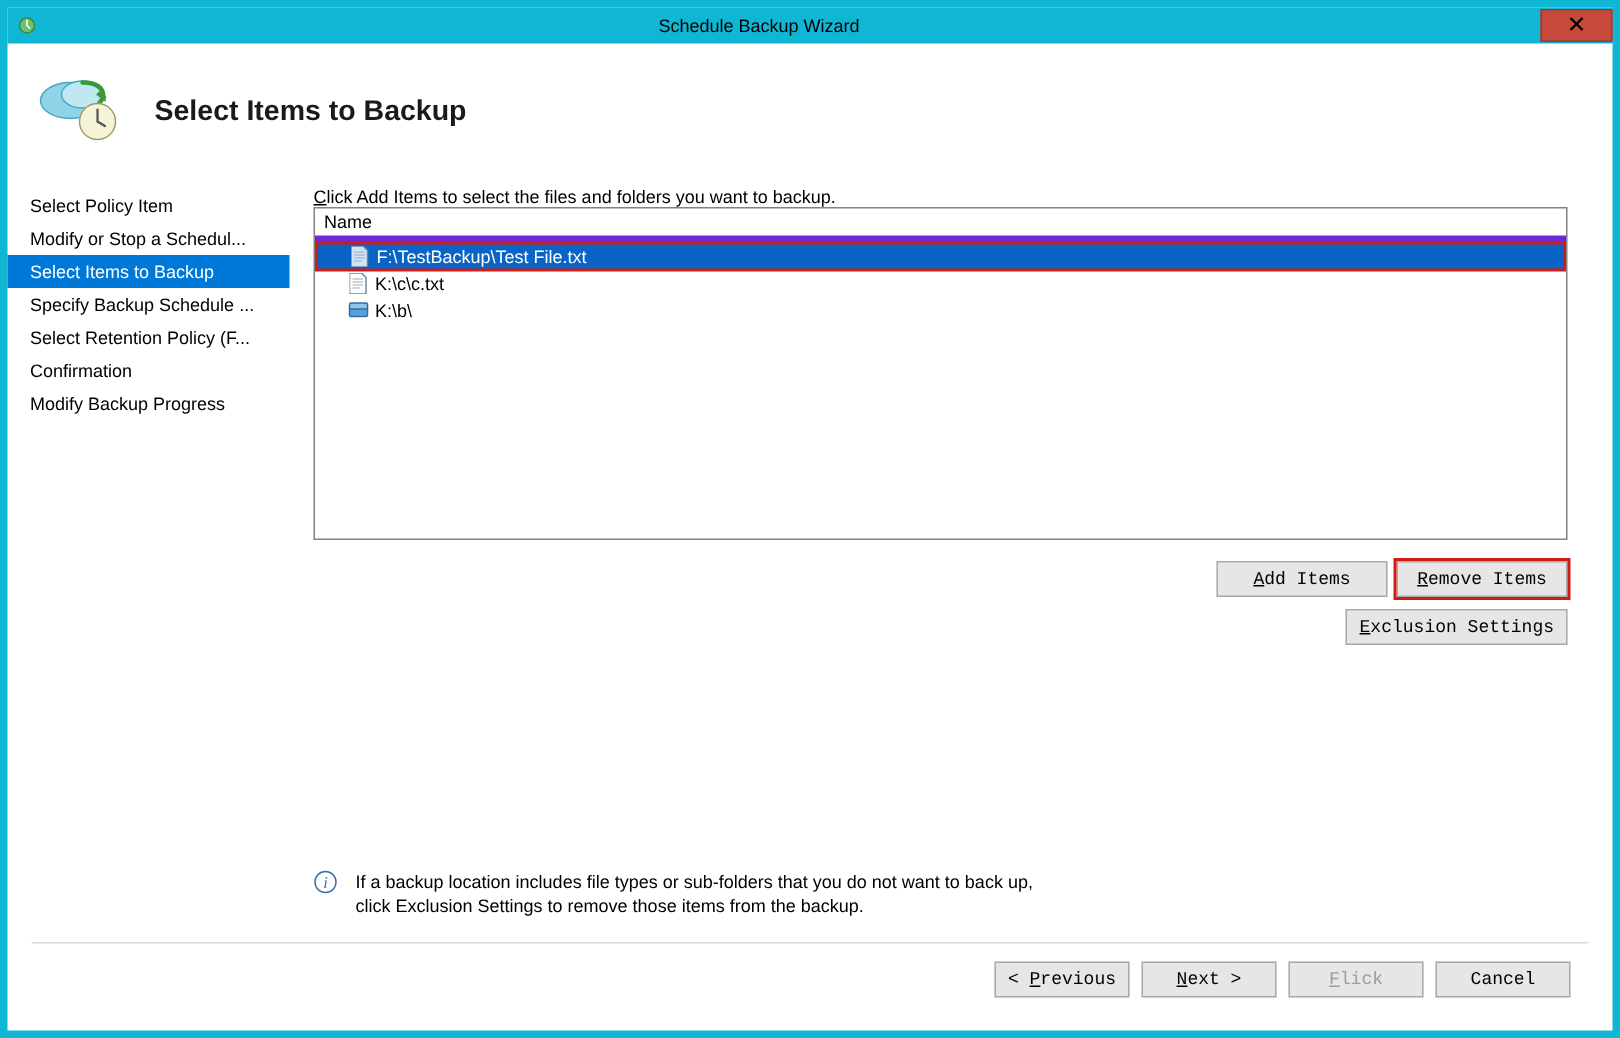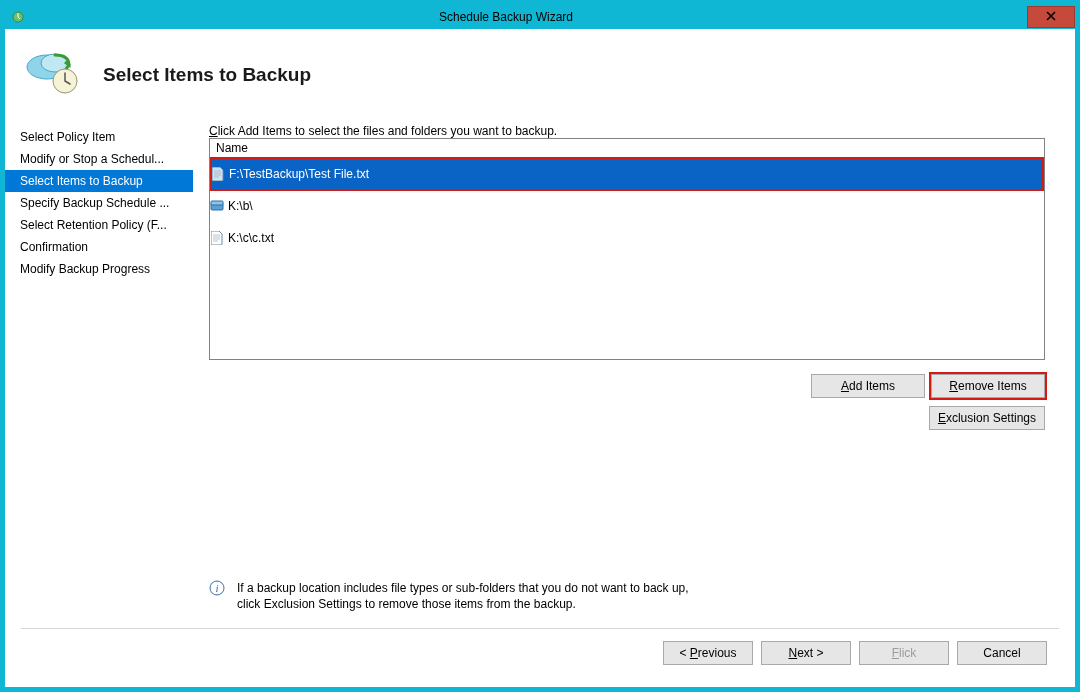--- a/index.html
+++ b/index.html
@@ -11,26 +11,26 @@
 .body{display:flex;height:calc(100% - 24px);flex-direction:column}
 .header-row{display:flex;align-items:center;gap:18px;padding:20px 0 24px 20px}
 .page-title{font-size:19px;font-weight:600;color:#1a1a1a}
 .columns{display:flex;flex:1;min-height:0}
 .sidebar{width:188px;padding-top:2px}
 .sidebar-item{padding:4px 10px 4px 15px;font-size:12px;color:#000;cursor:default;white-space:nowrap;overflow:hidden;text-overflow:ellipsis}
 .sidebar-item.selected{background:#0078d7;color:#fff}
 .main{flex:1;padding:0 30px 0 16px;display:flex;flex-direction:column}
 .instruction{font-size:12px;}
 .listbox{border:1px solid #828282;height:220px;background:#fff;overflow:auto}
-.list-header{border-bottom:1px solid #6d28d9;padding:2px 6px;font-size:12px}
-.list-row{display:flex;align-items:center;height:32px;gap:4px;font-size:12px}
+.list-header{border-bottom:5px solid #6d28d9;padding:2px 6px;font-size:12px}
+.list-row{display:flex;align-items:center;height:18px;padding-left:22px;gap:4px;font-size:12px}
 .list-row.selected{background:#0a64c6;color:#fff}
 .red-box-row{outline:2px solid #d31b16;outline-offset:-1px;margin:0 1px}
 .btn-row{display:flex;justify-content:flex-end;gap:6px;margin-top:14px}
-.btn{min-width:114px;height:24px;border:1px solid #a9a9a9;background:#e6e6e6;font-size:12px;font-family:Liberation Sans, sans-serif;cursor:default;padding:0 8px}
+.btn{min-width:114px;height:24px;border:1px solid #a9a9a9;background:#e6e6e6;font-size:12px;font-family:Liberation Mono, monospace;cursor:default;padding:0 8px}
 .btn.highlight{outline:2px solid #d31b16;outline-offset:0}
 .btn.disabled{color:#9d9d9d}
 .info-row{display:flex;gap:12px;margin-top:auto;padding:6px 0 16px 0}
 .info-text{font-size:12px;max-width:470px;line-height:1.35}
 .footer{height:48px;border-top:none;display:flex;align-items:center;justify-content:flex-end;gap:8px;padding:0 28px 10px 0}
 .footer .btn{min-width:90px}
 .hr{height:1px;background:#d8d8d8;margin:0 16px}
 .icon-wrap{width:14px;height:14px;display:flex;align-items:center;justify-content:center}
 </style>
 </head>
@@ -98,35 +98,35 @@
                 <span class="icon-wrap">
                   <svg width="12" height="14" viewBox="0 0 12 14">
                     <path d="M1 0h7l3 3v10a1 1 0 0 1-1 1H1a1 1 0 0 1-1-1V1a1 1 0 0 1 1-1z" fill="#cfe3f7" stroke="#6a8aa8"></path>
                     <path d="M2 4h7M2 6h7M2 8h7M2 10h5" stroke="#9ab" stroke-width="0.7"></path>
                   </svg>
                 </span>
                 <span>F:\TestBackup\Test File.txt</span>
               </div>
               <div class="list-row">
                 <span class="icon-wrap">
+                  <svg width="12" height="14" viewBox="0 0 12 14">
+                    <path d="M1 0h7l3 3v10a1 1 0 0 1-1 1H1a1 1 0 0 1-1-1V1a1 1 0 0 1 1-1z" fill="#fff" stroke="#6a8aa8"></path>
+                    <path d="M2 4h7M2 6h7M2 8h7M2 10h5" stroke="#9ab" stroke-width="0.7"></path>
+                  </svg>
+                </span>
+                <span>K:\c\c.txt</span>
+              </div>
+              <div class="list-row">
+                <span class="icon-wrap">
                   <svg width="14" height="14" viewBox="0 0 14 14">
                     <rect x="1" y="4" width="12" height="7" rx="1" fill="#5aa0d8" stroke="#2f6fa0"></rect>
                     <rect x="1" y="2" width="12" height="4" rx="1" fill="#8fc4ea" stroke="#2f6fa0"></rect>
                   </svg>
                 </span>
                 <span>K:\b\</span>
-              </div>
-              <div class="list-row">
-                <span class="icon-wrap">
-                  <svg width="12" height="14" viewBox="0 0 12 14">
-                    <path d="M1 0h7l3 3v10a1 1 0 0 1-1 1H1a1 1 0 0 1-1-1V1a1 1 0 0 1 1-1z" fill="#fff" stroke="#6a8aa8"></path>
-                    <path d="M2 4h7M2 6h7M2 8h7M2 10h5" stroke="#9ab" stroke-width="0.7"></path>
-                  </svg>
-                </span>
-                <span>K:\c\c.txt</span>
               </div>
             </div>
         </div>
 
         <div class="btn-row">
           <button class="btn">
             <span style="text-decoration:underline">A</span><span id="btn-add-rest">dd Items</span>
           </button>
           <button class="btn highlight">
             <span style="text-decoration:underline">R</span><span id="btn-remove-rest">emove Items</span>

